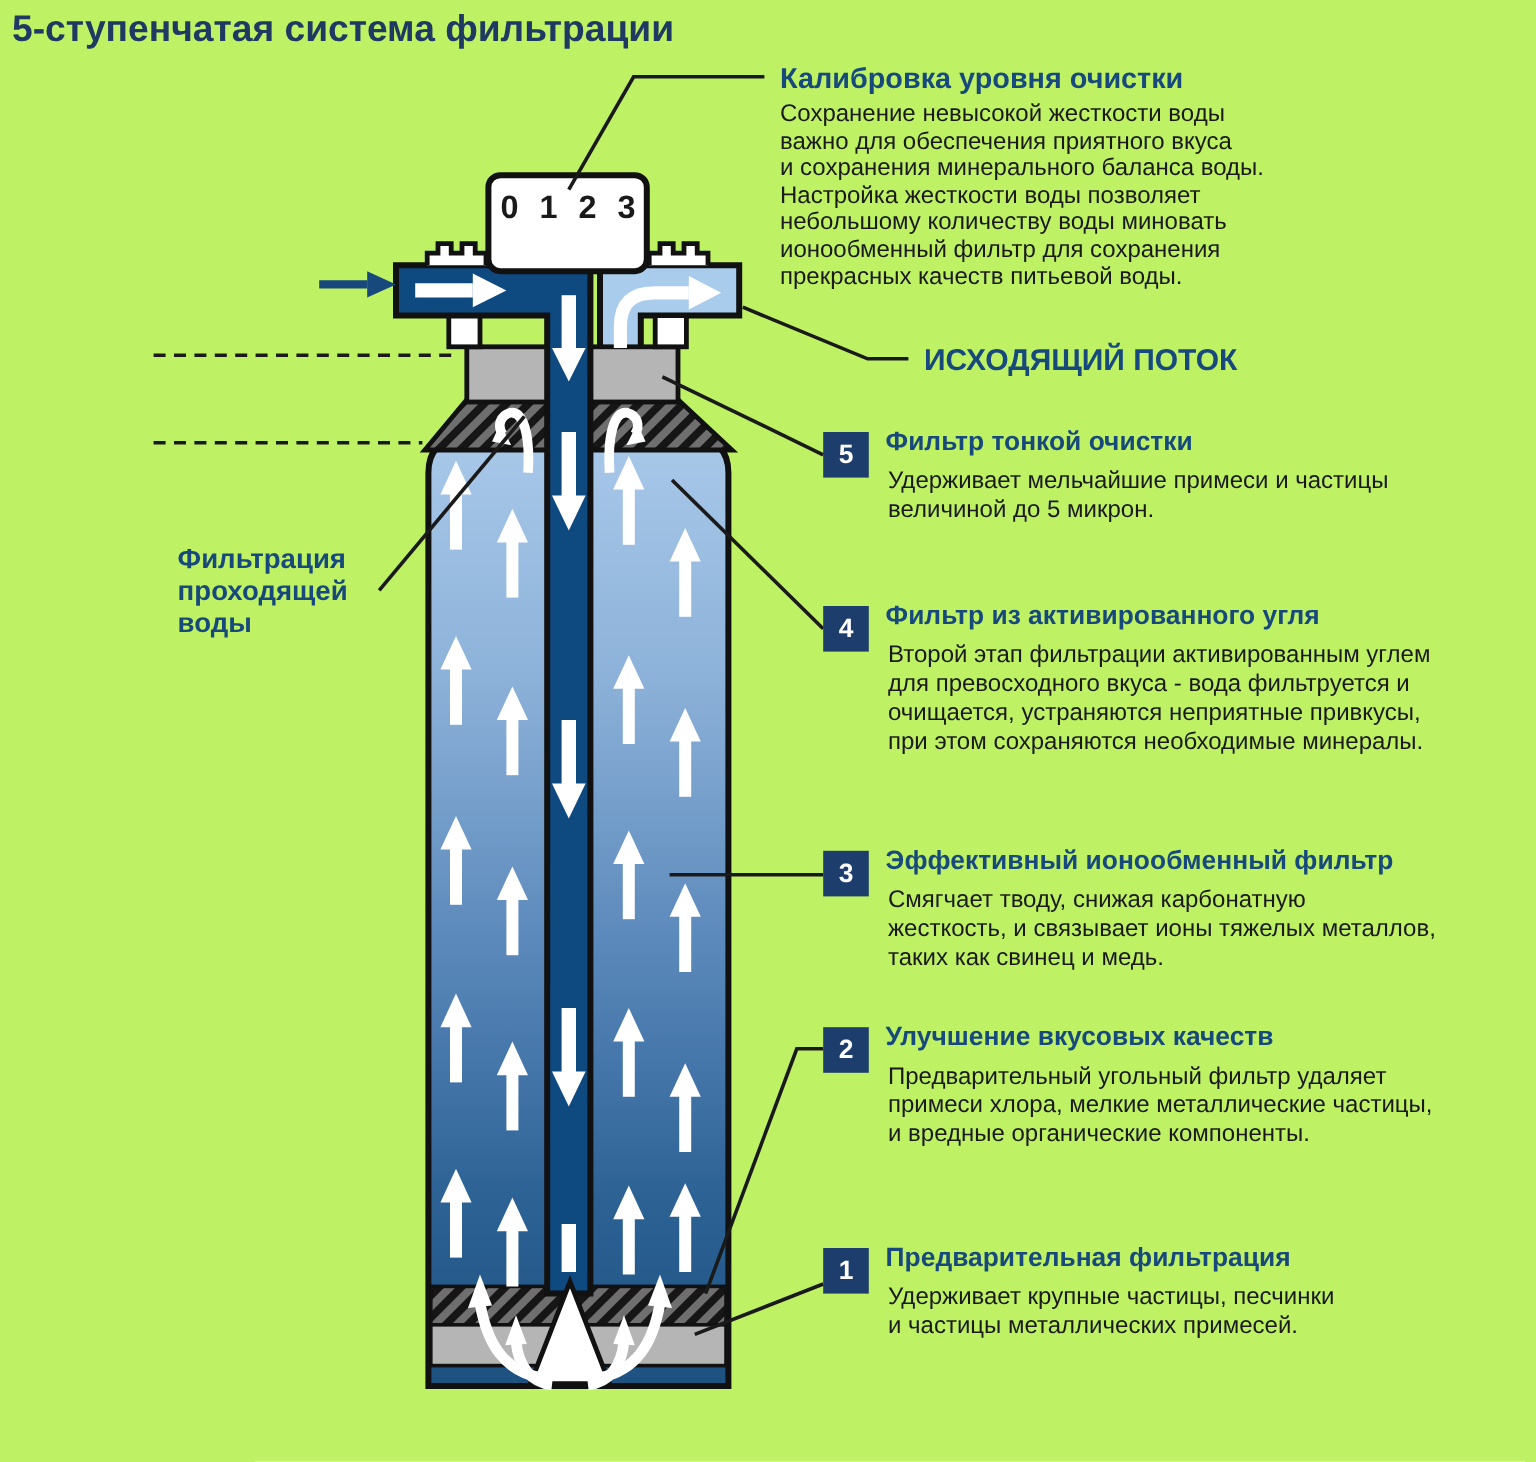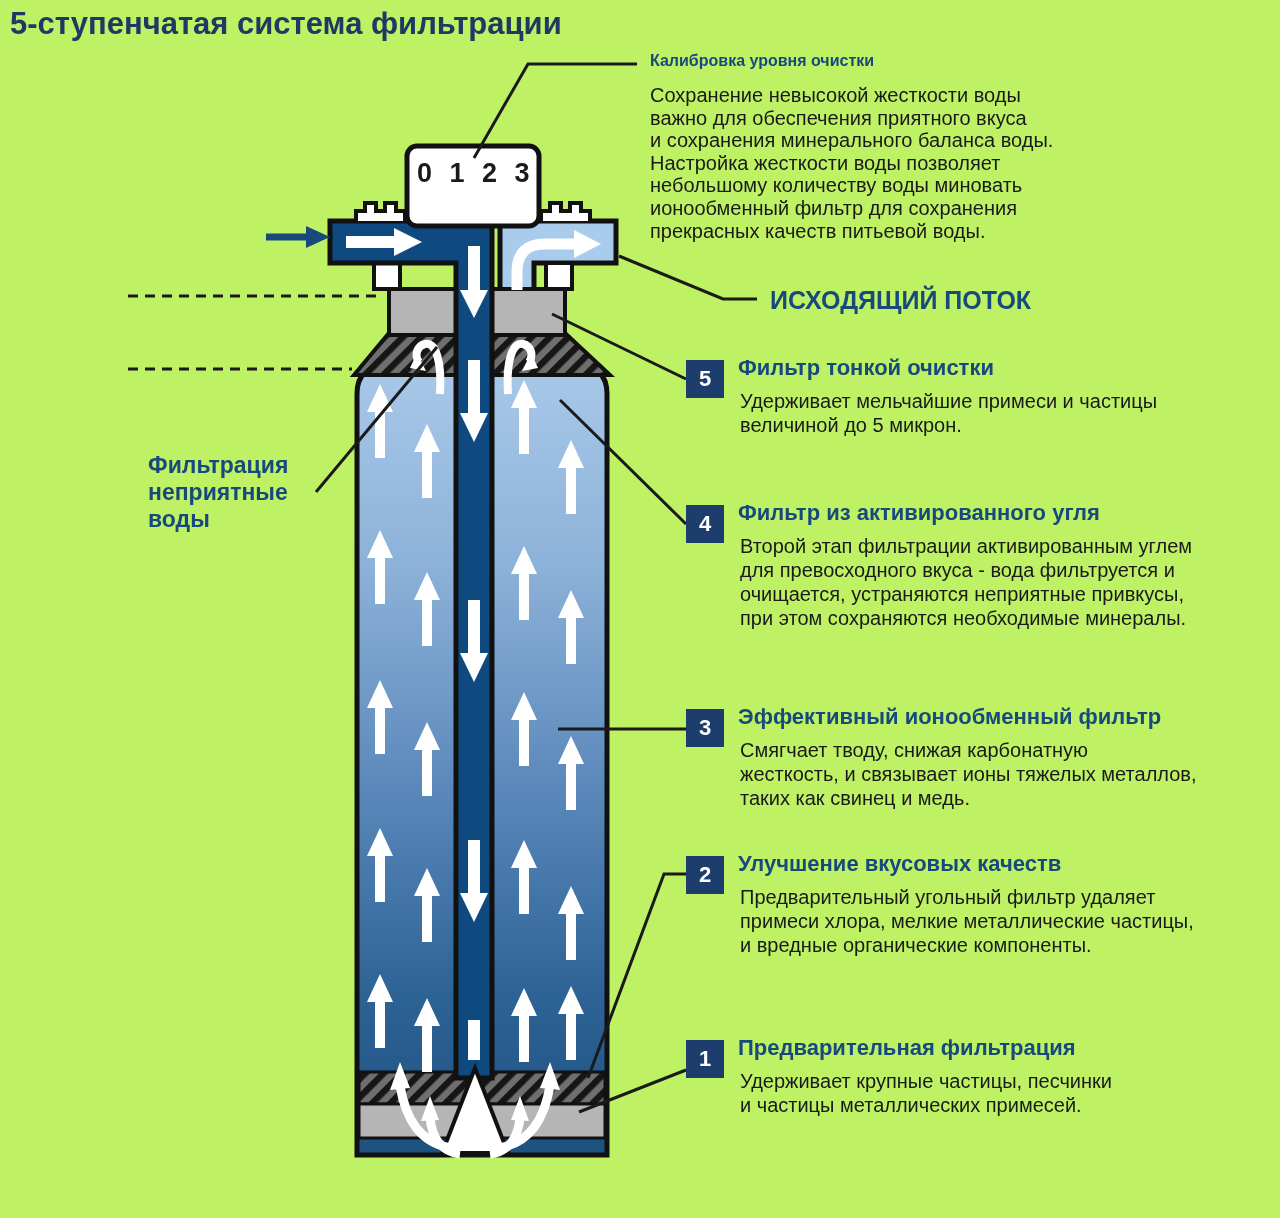--- a/index.html
+++ b/index.html
@@ -16,21 +16,21 @@
   .canvas{position:relative;width:1280px;height:1218px;background:#bef264;overflow:hidden;}
   .canvas svg{position:absolute;left:0;top:0;}
   .abs{position:absolute;}
   .page-title{left:10px;top:6px;font-size:31px;font-weight:bold;color:var(--navy-text);}
   .flow-label{font-size:25px;font-weight:bold;color:var(--heading-blue);white-space:nowrap;}
   .inflow{left:14px;top:220px;}
   .outflow{left:770px;top:286px;text-align:center;}
   .filtration{left:148px;top:452px;font-size:23px;font-weight:bold;color:var(--heading-blue);
     white-space:pre-line;line-height:1.18;}
   .dial-numbers{left:417px;top:158px;font-size:27px;font-weight:bold;color:#1a1a1a;word-spacing:10px;}
-  .calib-heading{left:650px;top:52px;font-size:16px;font-weight:bold;color:var(--heading-blue);white-space:nowrap;}
+  .calib-heading{left:650px;top:52px;font-size:24px;font-weight:bold;color:var(--heading-blue);white-space:nowrap;}
   .calib-body{left:650px;top:84px;font-size:20px;color:#1a1a1a;line-height:1.13;white-space:pre-line;}
   .step{position:absolute;left:686px;width:594px;height:0;}
   .badge{position:absolute;left:0;top:0;width:38px;height:38px;background:var(--badge-bg);
     color:#fff;font-size:22px;font-weight:bold;display:flex;align-items:center;justify-content:center;}
   .step-heading{position:absolute;left:52px;top:-5px;font-size:22px;font-weight:bold;
     color:var(--heading-blue);white-space:nowrap;}
   .step-body{position:absolute;left:54px;top:29px;font-size:20px;color:#1a1a1a;
     line-height:1.2;white-space:pre-line;}
 </style>
 </head>
@@ -178,21 +178,21 @@
       <polyline points="579,1112 686,1070"></polyline>
     </g>
   </svg>
 
   <div class="abs page-title">5-ступенчатая система фильтрации</div>
 
   <div class="abs dial-numbers">0 1 2 3</div>
 
   <div class="abs flow-label outflow">ИСХОДЯЩИЙ ПОТОК</div>
   <div class="abs filtration">Фильтрация
-неприятные
+проходящей
 воды</div>
 
   <div class="abs calib-heading">Калибровка уровня очистки</div>
   <div class="abs calib-body">Сохранение невысокой жесткости воды
 важно для обеспечения приятного вкуса
 и сохранения минерального баланса воды.
 Настройка жесткости воды позволяет
 небольшому количеству воды миновать
 ионообменный фильтр для сохранения
 прекрасных качеств питьевой воды.</div>

